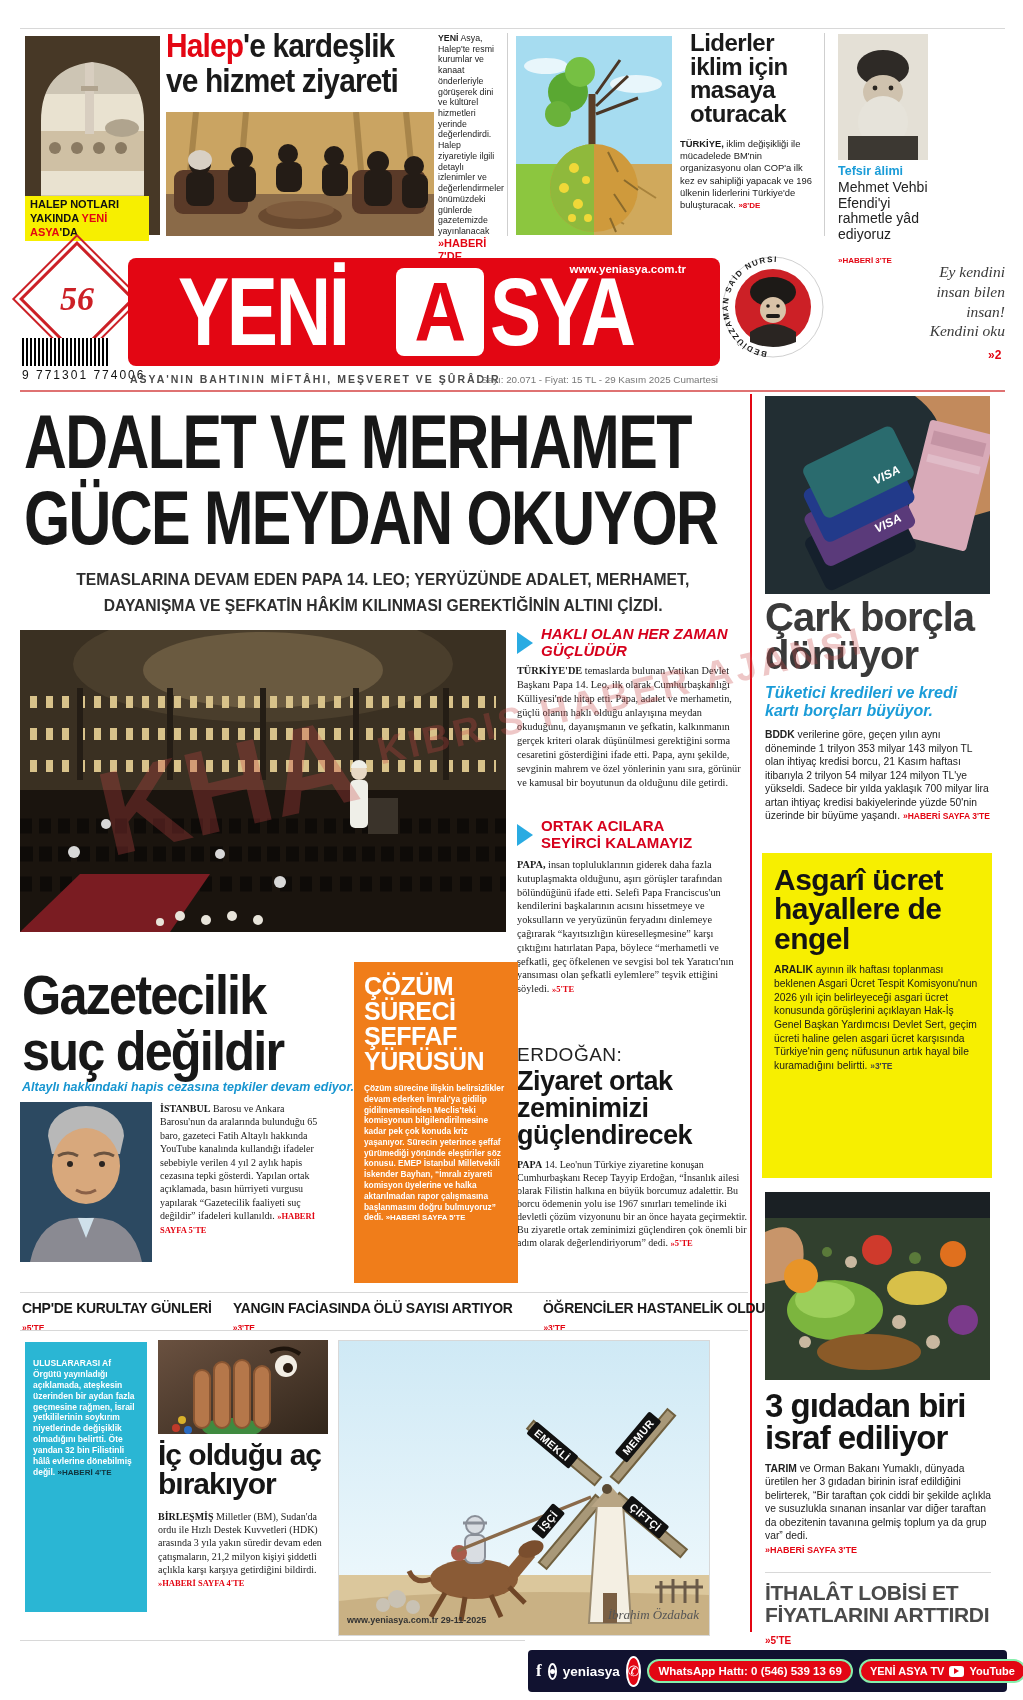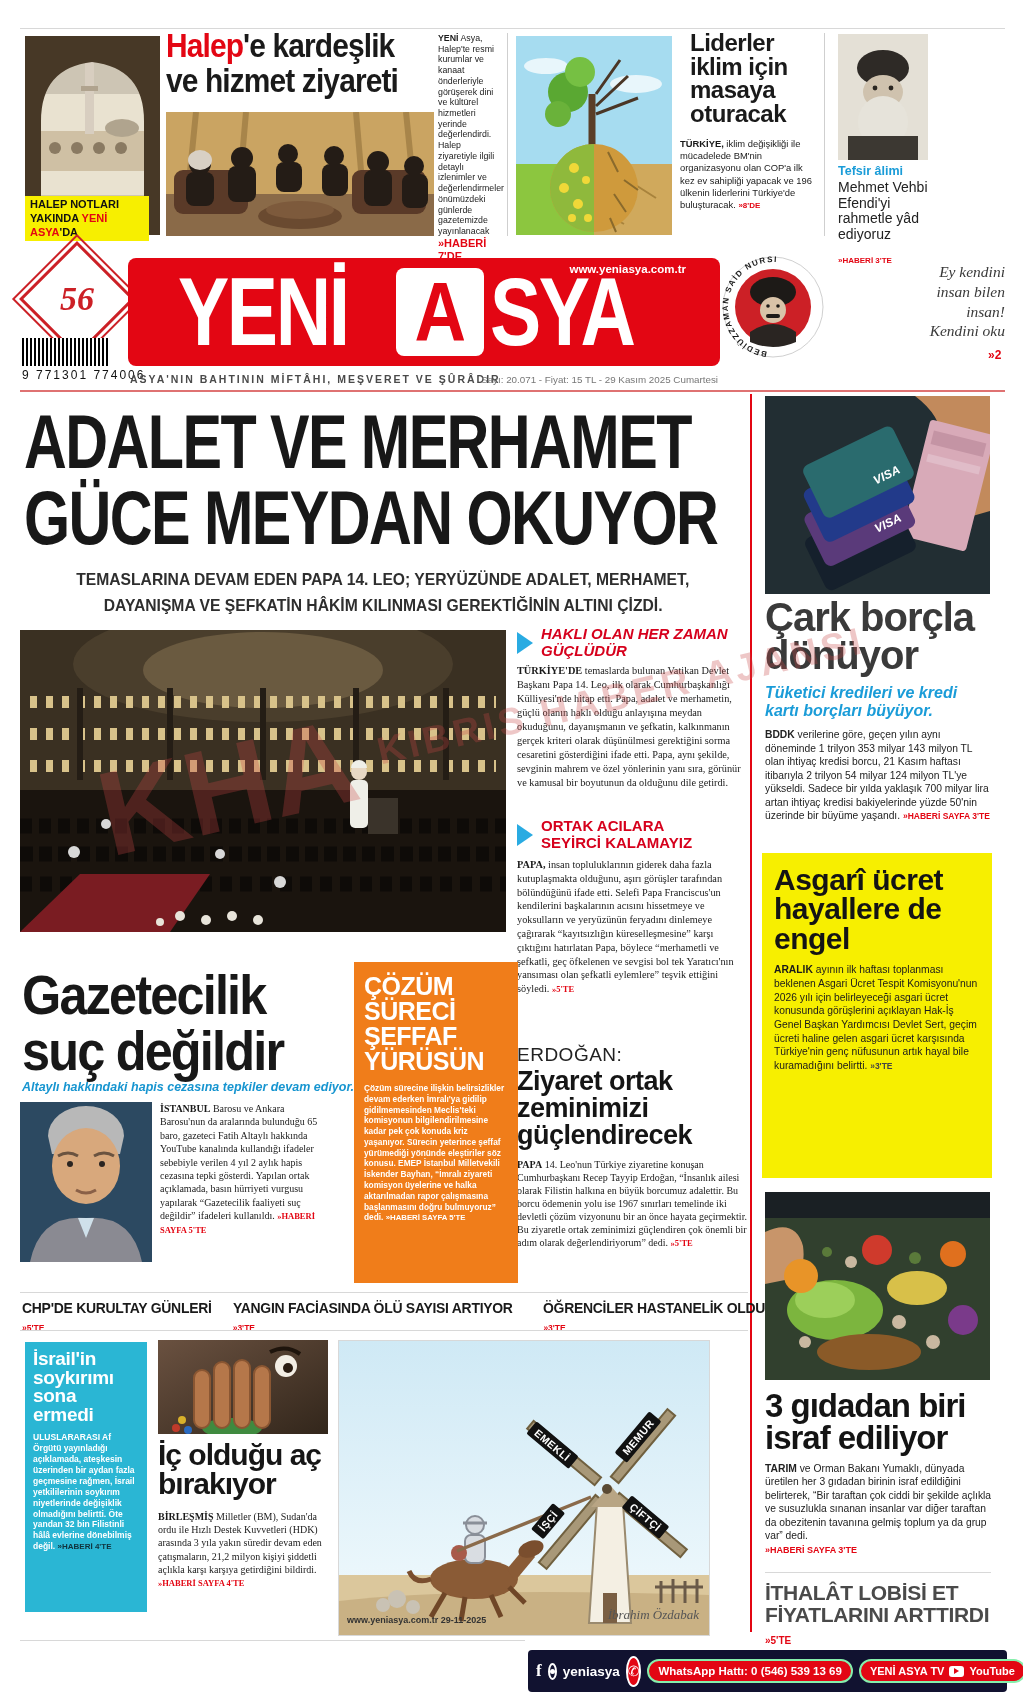--- a/index.html
+++ b/index.html
@@ -365,21 +365,20 @@
 
   <div class="a rule" style="left:20px;top:1292px;width:728px;"></div>
   <div class="a" style="left:22px;top:1299px;width:724px;display:flex;justify-content:flex-start;align-items:baseline;">
     <span><span class="cx" style="--sx:.9;font-weight:bold;font-size:15.5px;letter-spacing:-.3px;">CHP'DE KURULTAY GÜNLERİ</span> <span class="ref">»5'TE</span></span>
     <span><span class="cx" style="--sx:.9;font-weight:bold;font-size:15.5px;letter-spacing:-.3px;">YANGIN FACİASINDA ÖLÜ SAYISI ARTIYOR</span> <span class="ref">»3'TE</span></span>
     <span><span class="cx" style="--sx:.9;font-weight:bold;font-size:15.5px;letter-spacing:-.3px;">ÖĞRENCİLER HASTANELİK OLDU</span> <span class="ref">»3'TE</span></span>
   </div>
   <div class="a rule" style="left:20px;top:1330px;width:728px;"></div>
 
   <div class="a" style="left:25px;top:1342px;width:122px;height:270px;background:#2ab6d4;padding:8px 8px 0 8px;box-sizing:border-box;">
-    <div style="font-weight:bold;font-size:19px;line-height:0.98;color:#fff;letter-spacing:-.3px;">İsrail'in soykırımı sona ermedi</div>
     <p style="margin-top:8px;font-weight:bold;font-size:8.5px;line-height:1.28;color:#fff;"><span class="lead">ULUSLARARASI</span><span> Af Örgütü yayınladığı açıklamada, ateşkesin üzerinden bir aydan fazla geçmesine rağmen, İsrail yetkililerinin soykırım niyetlerinde değişiklik olmadığını belirtti. Öte yandan 32 bin Filistinli hâlâ evlerine dönebilmiş değil. </span><span style="color:#10323c;font-weight:bold;font-size:8px;">»HABERİ 4'TE</span></p>
   </div>
 
   <svg class="a" style="left:158px;top:1340px;" width="170" height="94" viewBox="0 0 170 94">
     <defs>
         <linearGradient id="cbg" x1="0" y1="0" x2="1" y2="1">
       <stop offset="0" stop-color="#6a5140"></stop>
           <stop offset="1" stop-color="#32261b"></stop>
         </linearGradient>
       </defs>

